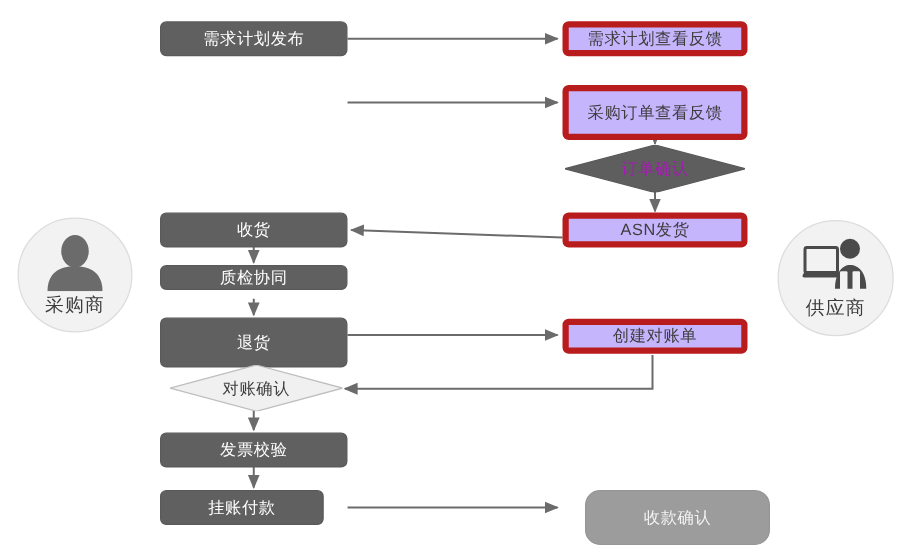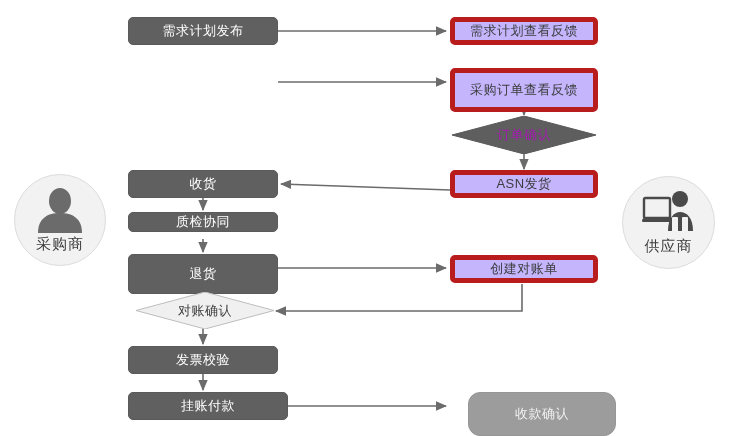--- a/index.html
+++ b/index.html
@@ -174,21 +174,21 @@
     <svg width="138" height="37" viewBox="0 0 138 37" xmlns="http://www.w3.org/2000/svg">
       <polygon points="69,0 138,18.5 69,37 0,18.5" fill="#f0f0f0" stroke="#bdbdbd" stroke-width="1"></polygon>
     </svg>
     <span class="dlabel">对账确认</span>
   </div>
 
   <div class="node proc-dark" style="left:128px; top:346px; width:150px; height:28px;">
     <span>发票校验</span>
   </div>
 
-  <div class="node proc-dark" style="left:128px; top:392px; width:160px; height:28px;">
+  <div class="node proc-dark" style="left:128px; top:392px; width:131px; height:28px;">
     <span>挂账付款</span>
   </div>
 
   <div class="node proc-muted" style="left:468px; top:392px; width:148px; height:44px;border-radius:12px;">
     <span>收款确认</span>
   </div>
 
   <div class="actor" style="left:14px; top:174px; width:92px; height:92px;">
     <svg class="art" viewBox="0 0 56 46" xmlns="http://www.w3.org/2000/svg">
       <ellipse cx="28" cy="14" rx="11" ry="13" fill="#6b6b6b"></ellipse>

